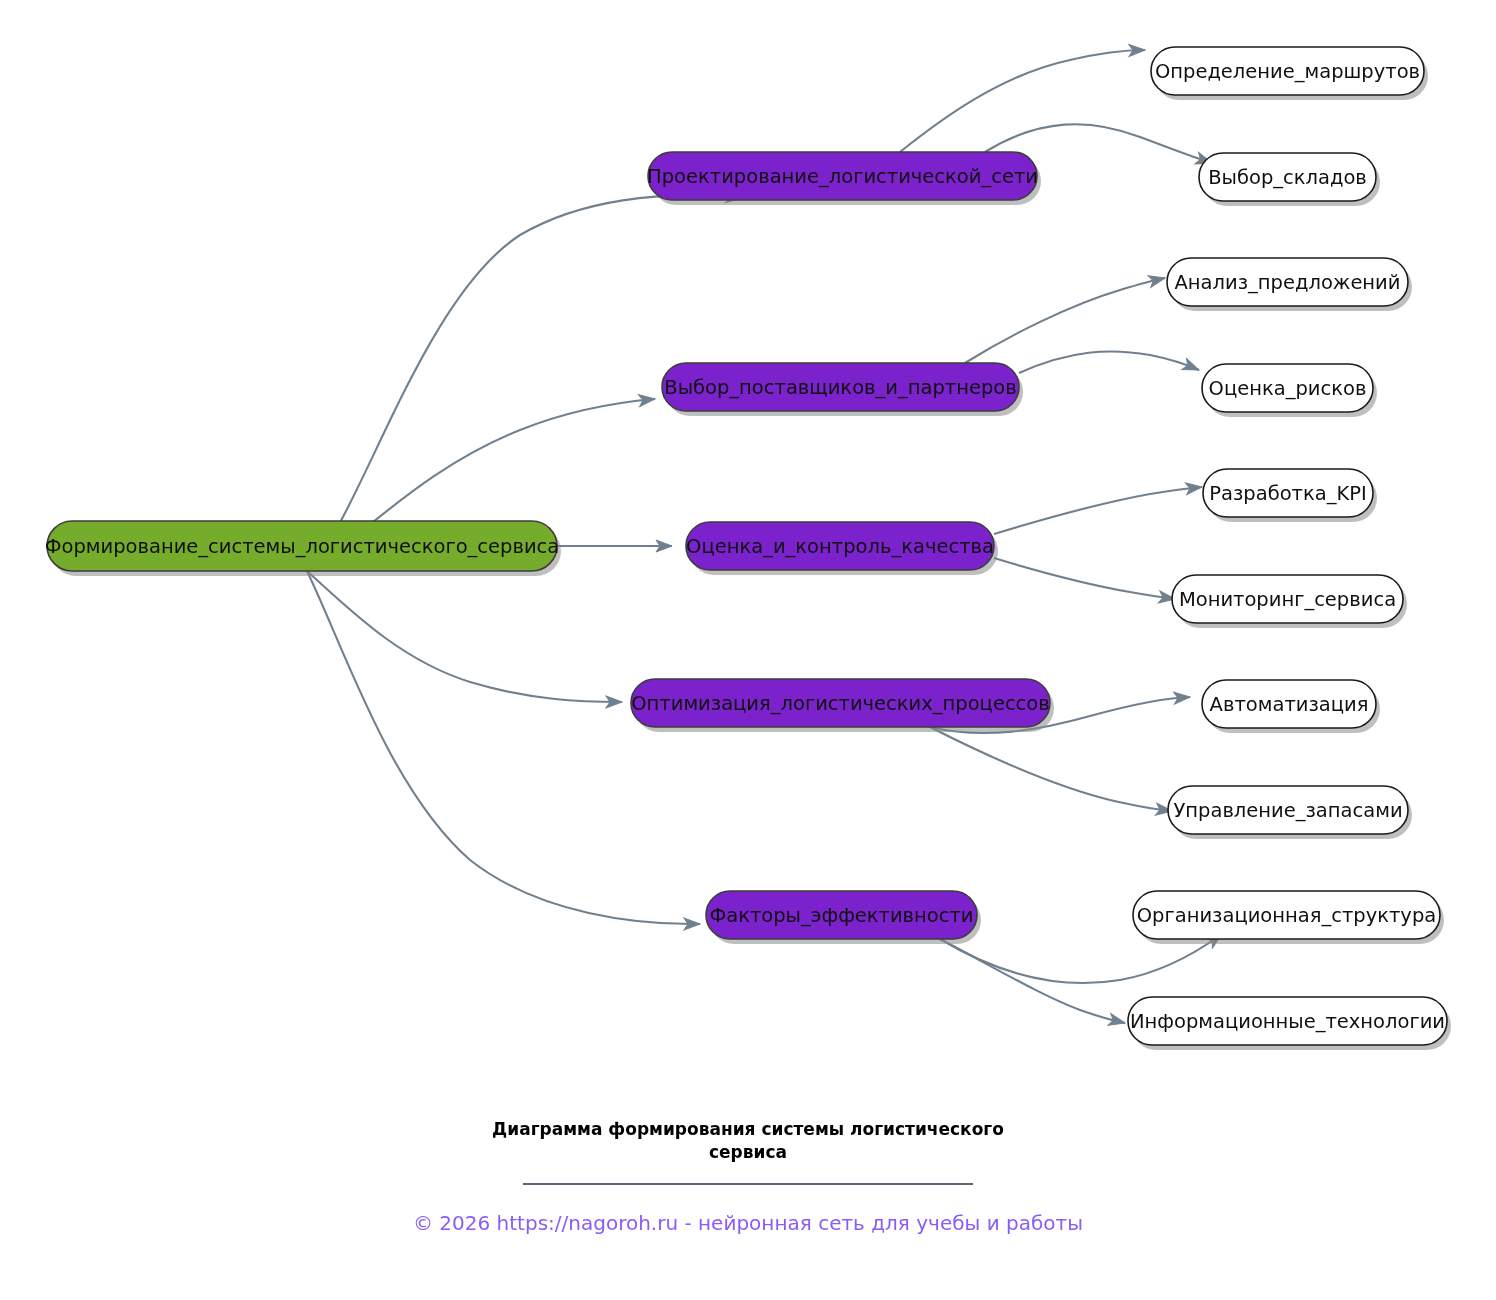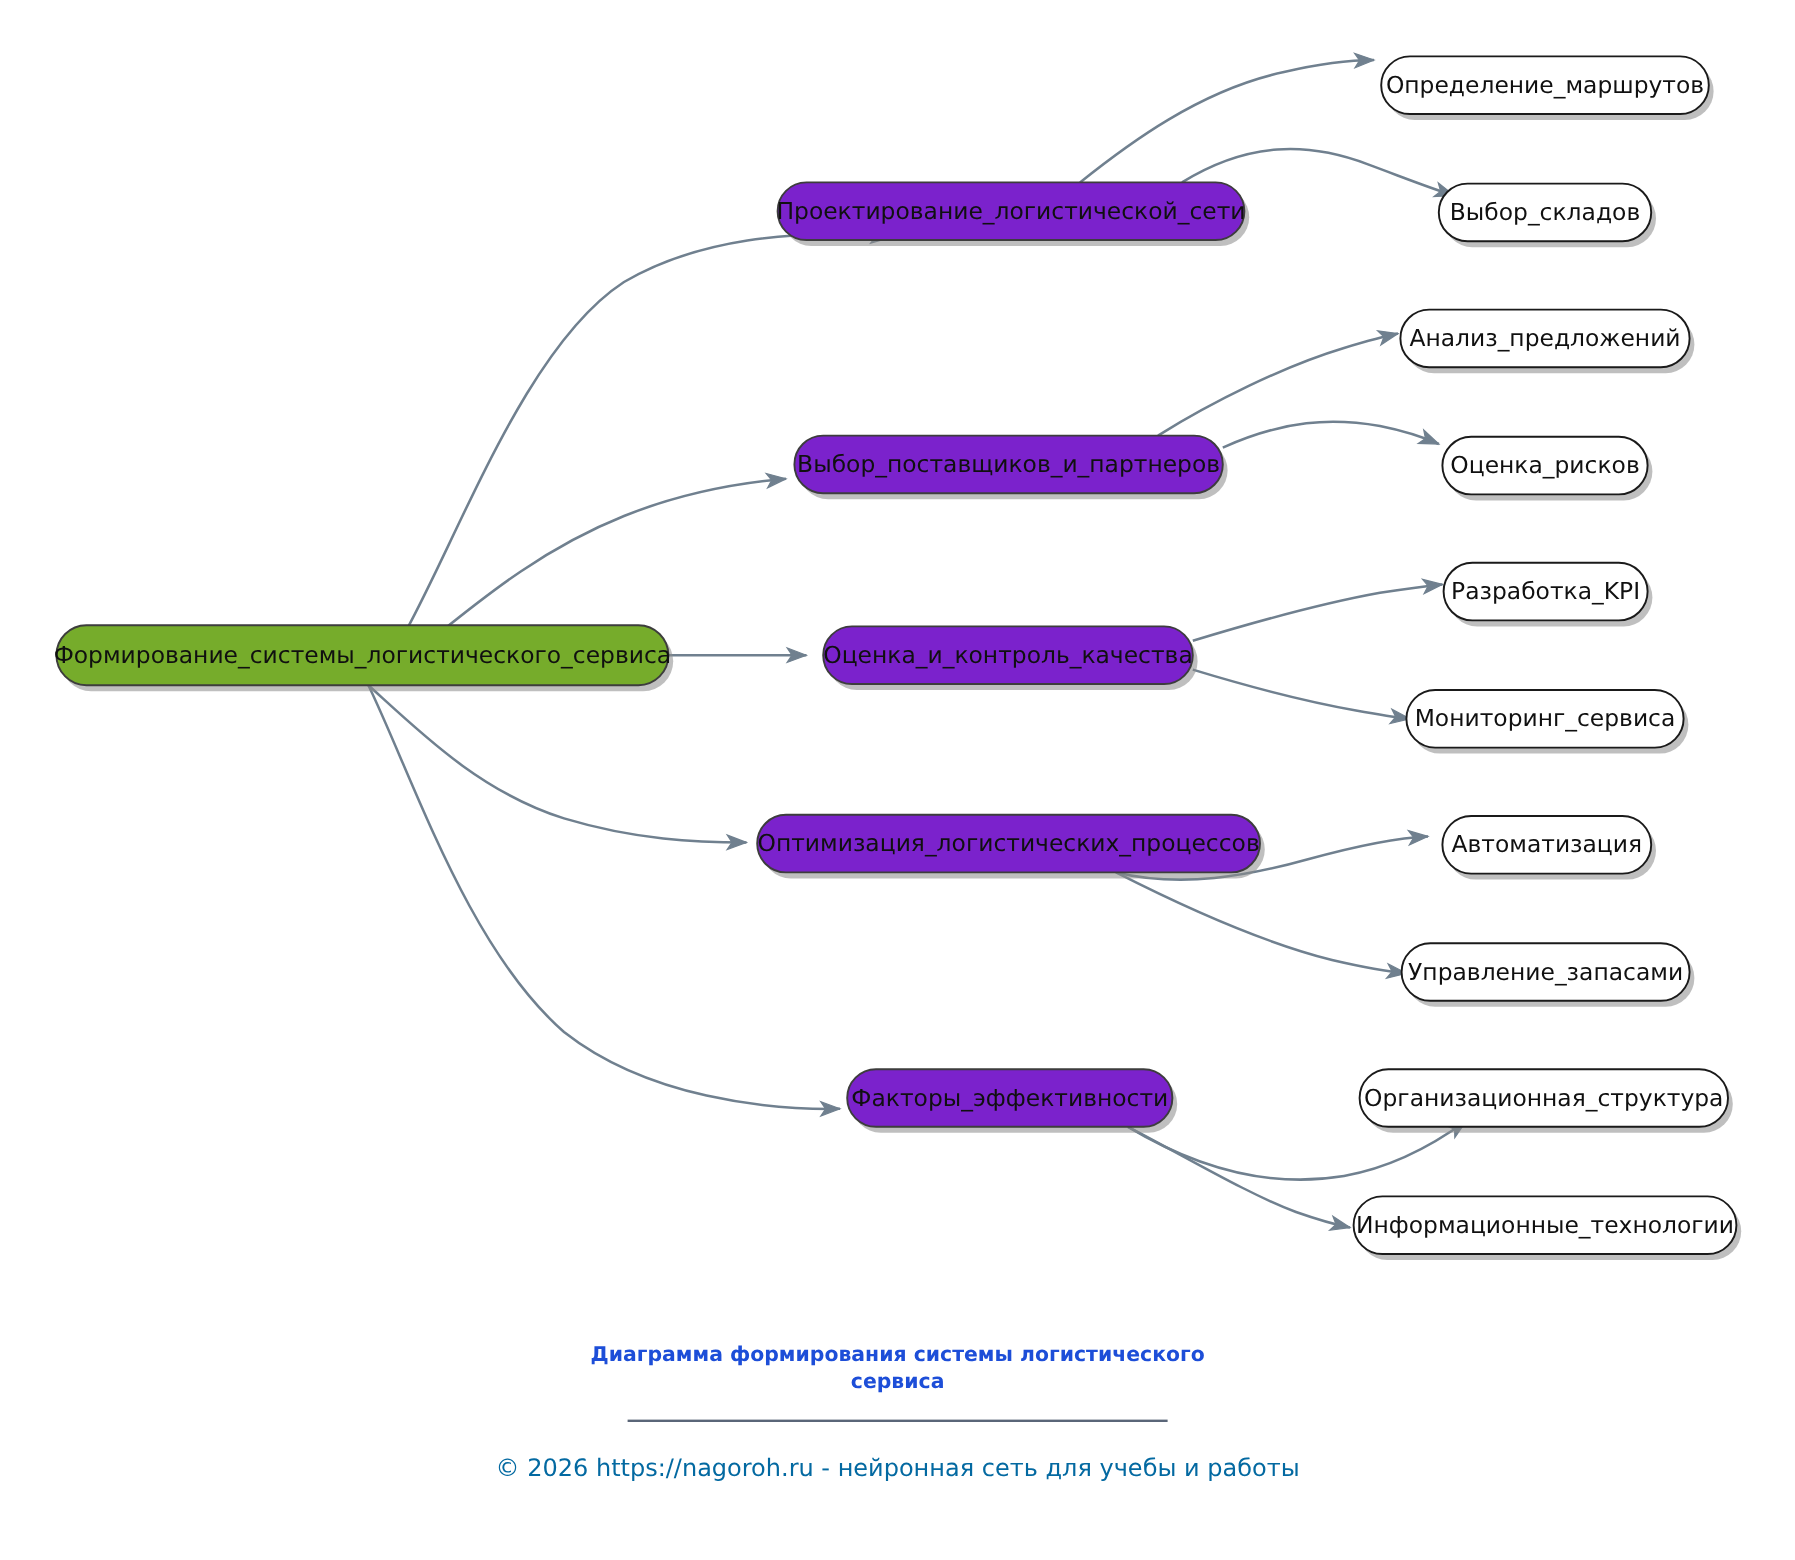--- a/index.html
+++ b/index.html
@@ -68,37 +68,37 @@
     position: absolute;
     left: 0;
     top: 1118px;
     width: 1496px;
     text-align: center;
   }
   .footer-title {
     font-family: "DejaVu Sans", sans-serif;
     font-size: 17px;
     font-weight: bold;
-    color: #1d4ed8;
+    color: #000000;
     line-height: 1.38;
     width: 560px;
     margin: 0 auto;
     text-align: center;
   }
   .footer-rule {
     width: 450px;
     height: 0;
     border: none;
     border-top: 2px solid #5a6678;
     margin: 18px auto 0 auto;
   }
   .footer-credit {
     font-family: "DejaVu Sans", sans-serif;
     font-size: 20px;
-    color: #0369a1;
+    color: #8b5cf6;
     margin-top: 26px;
   }
 </style>
 </head>
 <body>
 
 <div id="diagram-root">
   <svg class="graph-canvas" viewBox="0 0 1496 1300">
     <g id="edges-layer">
         <g>

